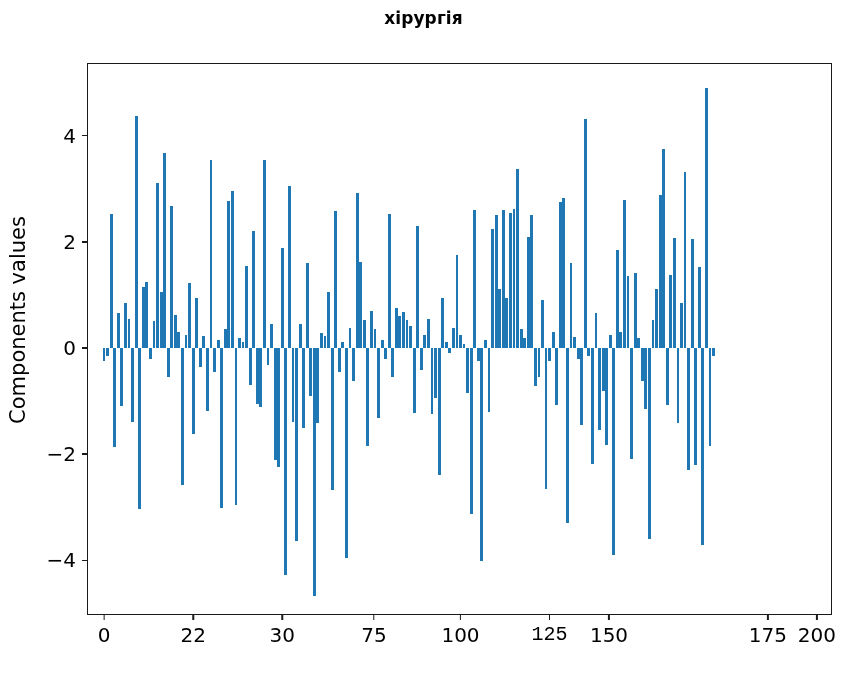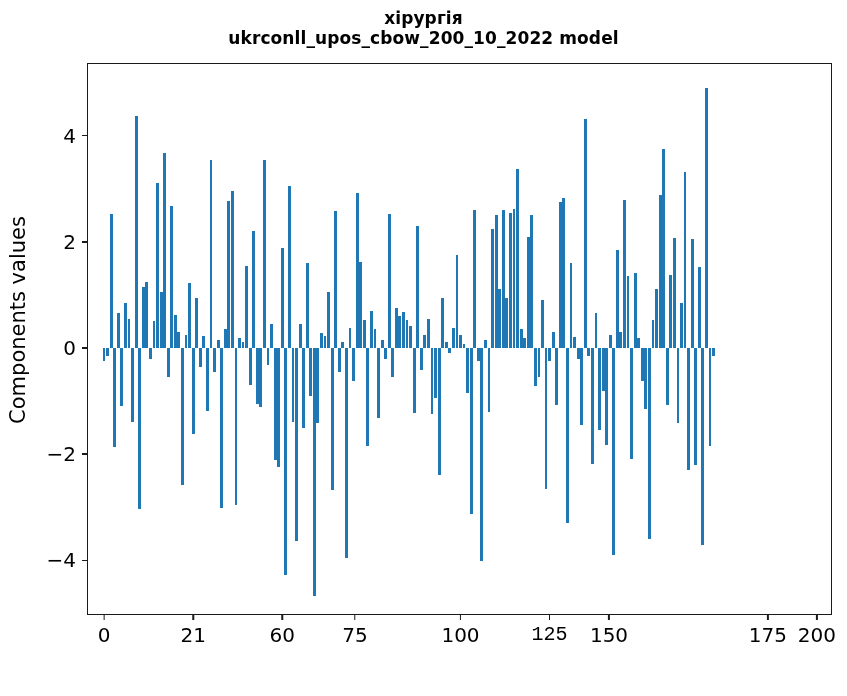--- a/index.html
+++ b/index.html
@@ -130,21 +130,20 @@
     white-space: nowrap;
   }
 </style>
 </head>
 <body>
 
 <div id="figure">
 
   <div id="title-block">
     <div class="title-line">хірургія</div>
-    <div class="title-line">ukrconll_upos_cbow_200_10_2022 model</div>
   </div>
 
   <div id="axes">
     <div id="plot-area">
       <svg id="bars-svg" width="745" height="552" viewBox="0 0 745 552" preserveAspectRatio="none" shape-rendering="crispEdges">
           <rect x="14.61" y="283.96" width="2.85" height="13.27" fill="#1f77b4"></rect>
           <rect x="18.18" y="283.96" width="2.85" height="7.96" fill="#1f77b4"></rect>
           <rect x="21.74" y="150.21" width="2.85" height="133.75" fill="#1f77b4"></rect>
           <rect x="25.31" y="283.96" width="2.85" height="98.72" fill="#1f77b4"></rect>
           <rect x="28.87" y="249.46" width="2.85" height="34.50" fill="#1f77b4"></rect>
@@ -367,27 +366,27 @@
           <span class="ytick-mark"></span>
         </div>
       </div>
     <div id="xticks-container">
         <div class="xtick" style="left: 16.0407px;">
           <span class="xtick-mark"></span>
           <span class="xtick-label">0</span>
         </div>
         <div class="xtick" style="left: 105.156px;">
           <span class="xtick-mark"></span>
-          <span class="xtick-label">21</span>
+          <span class="xtick-label">22</span>
         </div>
         <div class="xtick" style="left: 194.27px;">
           <span class="xtick-mark"></span>
-          <span class="xtick-label">60</span>
-        </div>
-        <div class="xtick" style="left: 267px;">
+          <span class="xtick-label">30</span>
+        </div>
+        <div class="xtick" style="left: 286px;">
           <span class="xtick-mark"></span>
           <span class="xtick-label">75</span>
         </div>
         <div class="xtick" style="left: 372.5px; justify-content: center;">
           <span class="xtick-mark"></span>
           <span class="xtick-label">100</span>
         </div>
         <div class="xtick" style="left: 461.615px; font-family: Liberation Mono, monospace;">
           <span class="xtick-mark"></span>
           <span class="xtick-label">125</span>

